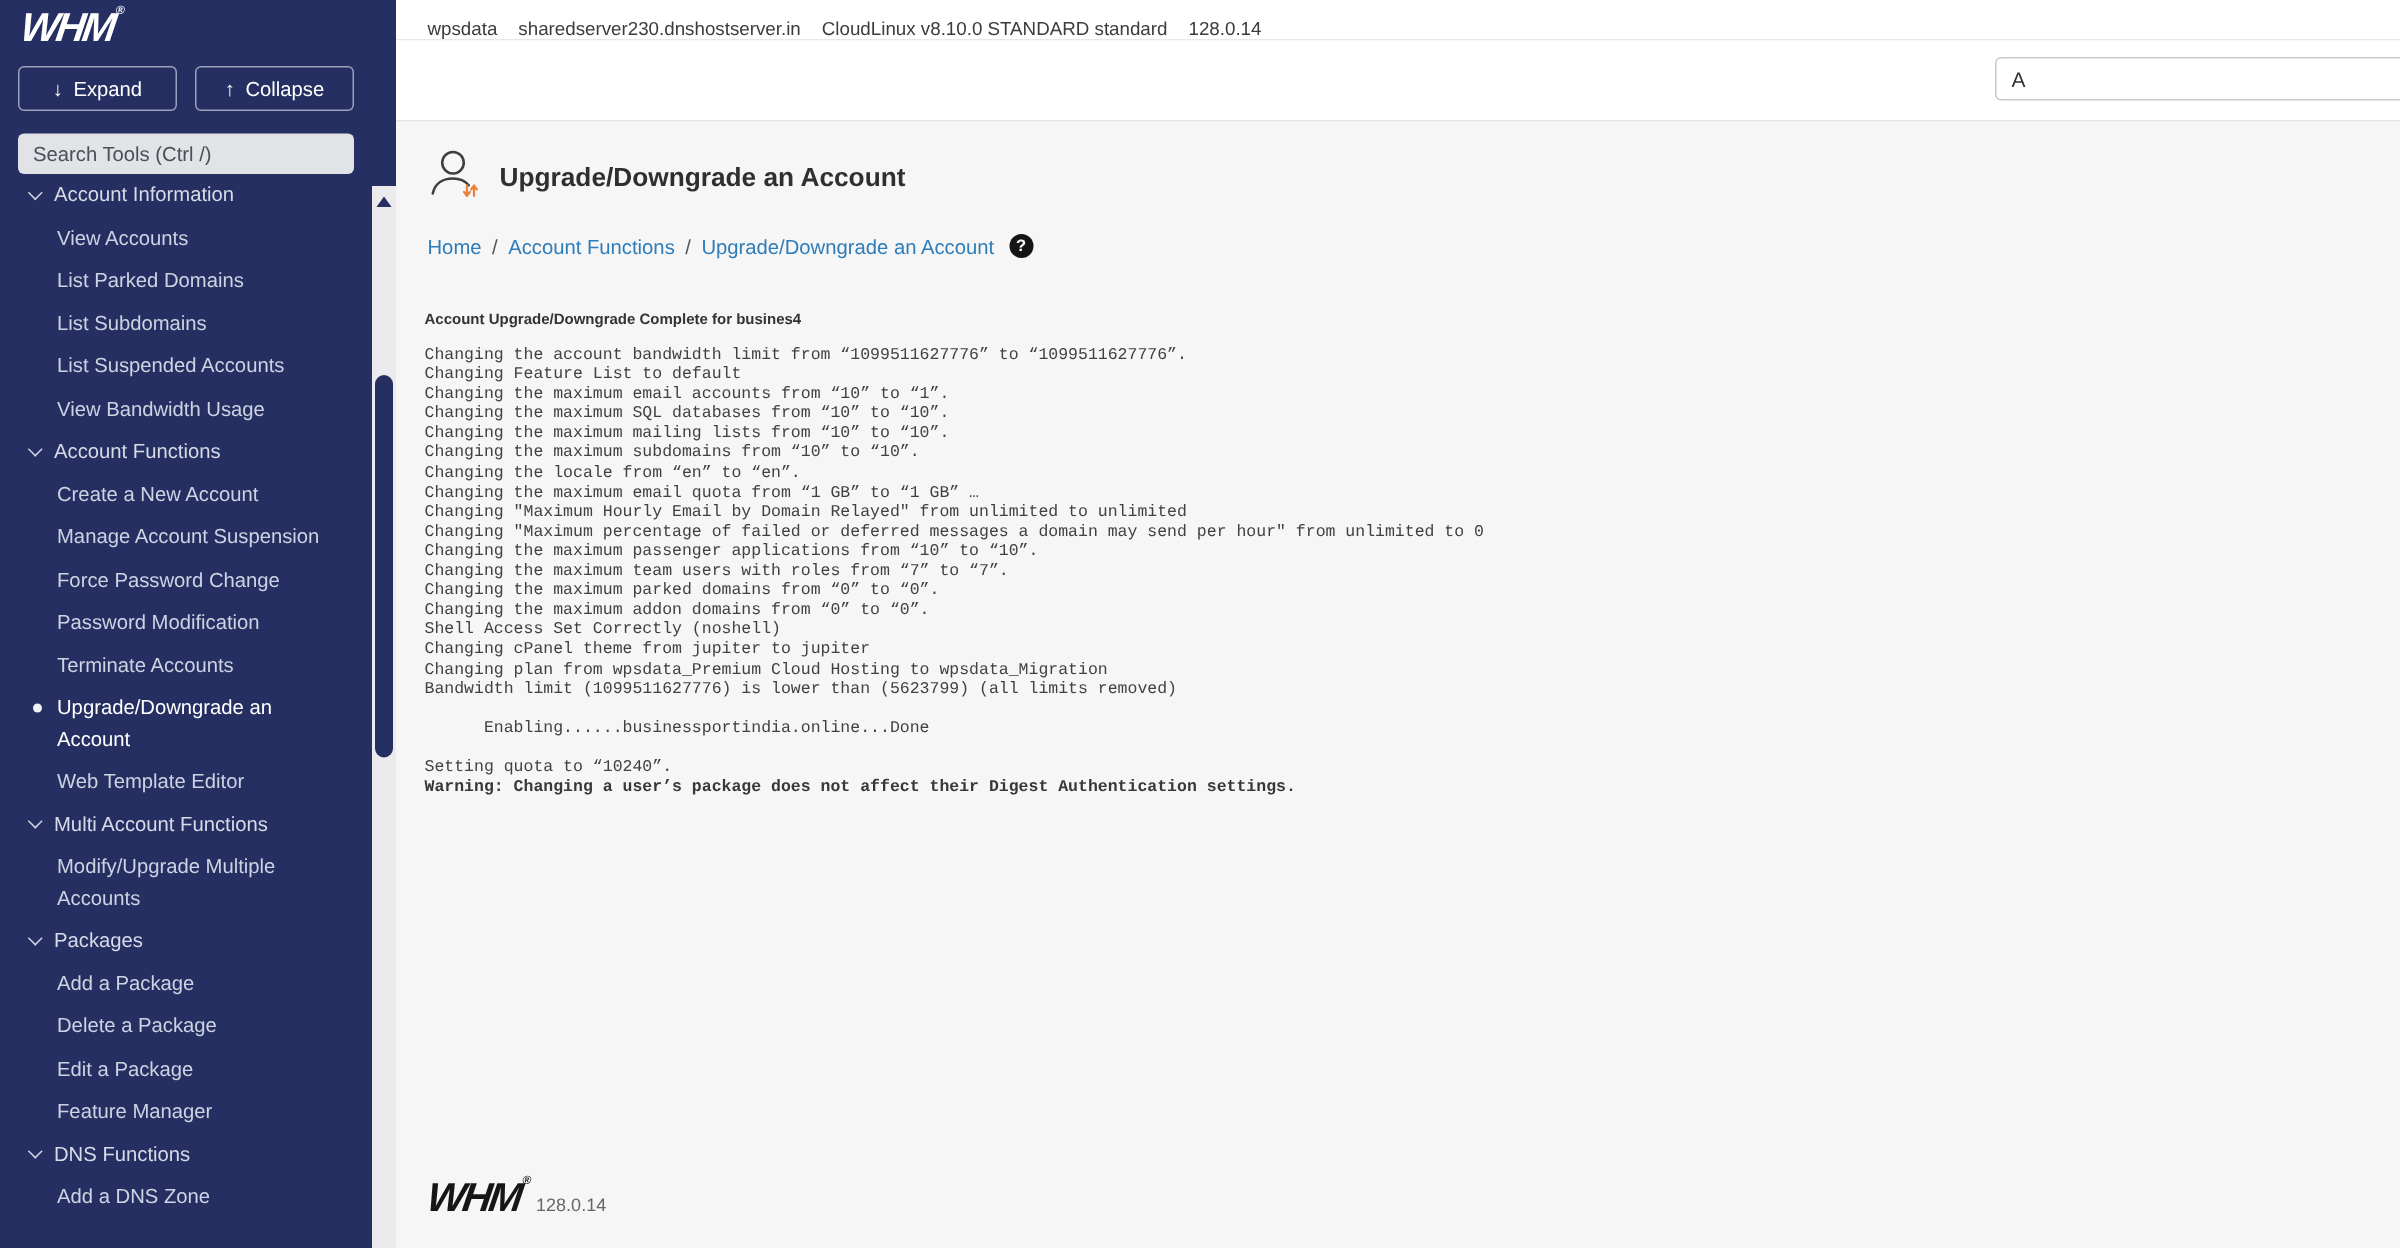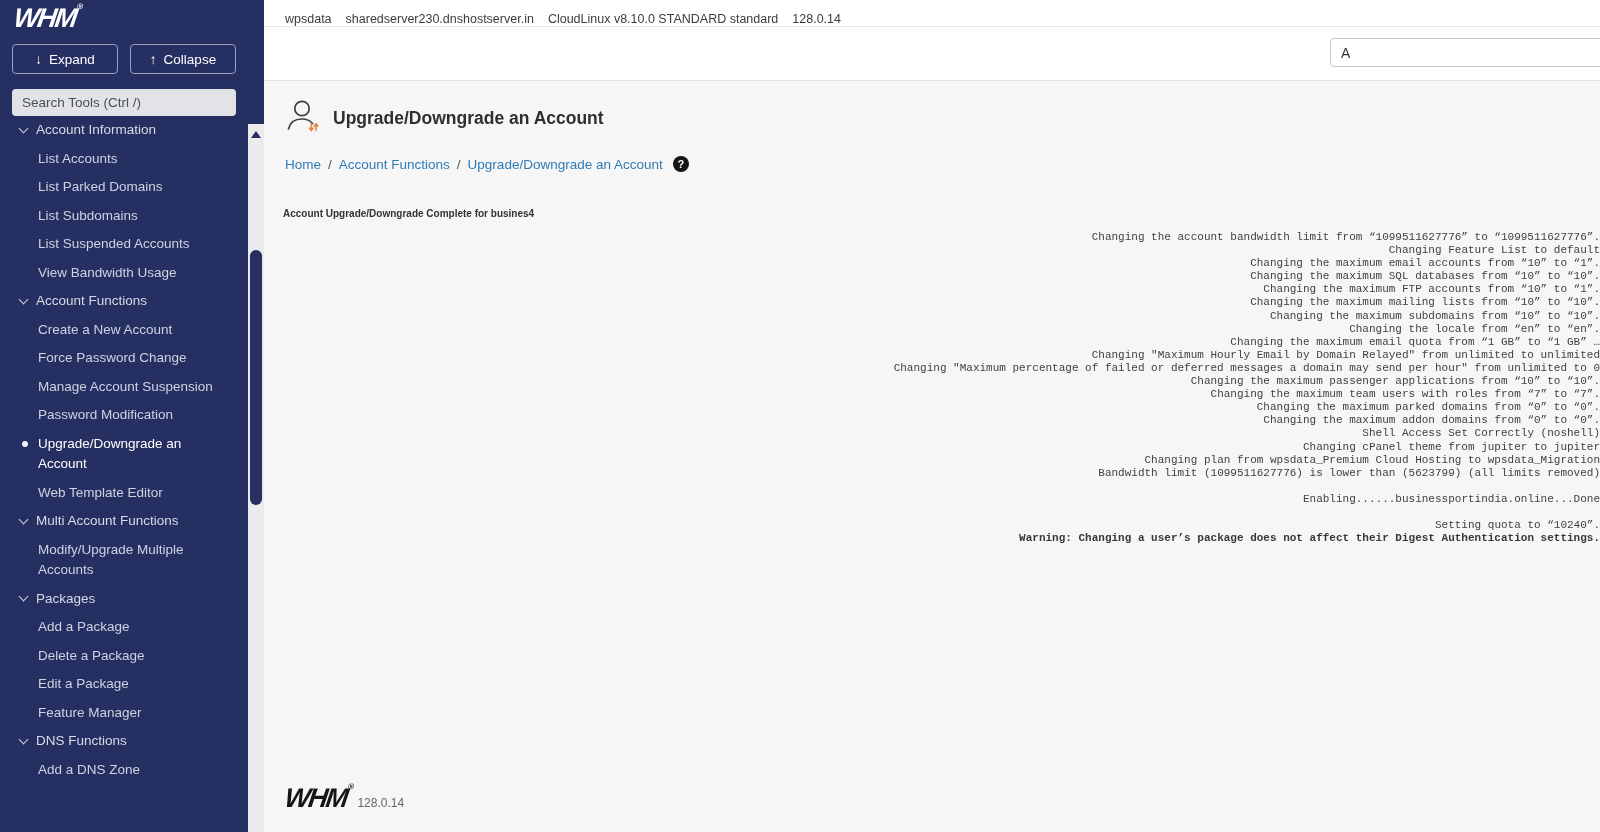--- a/index.html
+++ b/index.html
@@ -136,21 +136,21 @@
     font-size: 11px; font-weight: bold;
     display: inline-flex; align-items: center; justify-content: center;
     margin-left: 3px; cursor: pointer;
   }
   .result-heading { font-size: 10px; font-weight: bold; color: #333; margin: 0 0 12px; }
   .console {
     font-family: "Liberation Mono", "DejaVu Sans Mono", monospace;
     font-size: 11px; line-height: 13.1px;
     color: #414141;
   }
-  .console .line { min-height: 13.1px; white-space: pre; text-align: right; }
+  .console .line { min-height: 13.1px; white-space: pre; }
   .console .line.bold { font-weight: bold; color: #383838; }
 
   
   .page-footer { position: absolute; left: 19px; right: 0; bottom: 20px; height: 28px; }
   .footer-brand { position: absolute; left: 2px; bottom: 0; display: flex; align-items: flex-end; gap: 5px; }
   .footer-brand .whm-logo { font-size: 27px; color: #161616; }
   .footer-version { font-size: 12px; color: #666; padding-bottom: 2px; }
   .footer-links { position: absolute; left: 650px; bottom: 5px; white-space: nowrap; font-size: 13.5px; }
   .footer-links a { color: #2a6cb0; text-decoration: none; margin-right: 16px; cursor: pointer; }
 </style>
@@ -181,21 +181,21 @@
 
           <li class="nav-row section">
             <span class="chev"></span>
 
             <span class="nav-label">Account Information</span>
           </li>
 
           <li class="nav-row item">
             
             
-            <span class="nav-label">List Accounts</span>
+            <span class="nav-label">View Accounts</span>
           </li>
 
           <li class="nav-row item">
             
             
             <span class="nav-label">List Parked Domains</span>
           </li>
 
           <li class="nav-row item">
             
@@ -223,35 +223,40 @@
 
           <li class="nav-row item">
             
             
             <span class="nav-label">Create a New Account</span>
           </li>
 
           <li class="nav-row item">
             
             
+            <span class="nav-label">Manage Account Suspension</span>
+          </li>
+
+          <li class="nav-row item">
+            
+            
             <span class="nav-label">Force Password Change</span>
           </li>
 
           <li class="nav-row item">
             
             
-            <span class="nav-label">Manage Account Suspension</span>
-          </li>
-
-          <li class="nav-row item">
-            
-            
             <span class="nav-label">Password Modification</span>
           </li>
 
+          <li class="nav-row item">
+            
+            
+            <span class="nav-label">Terminate Accounts</span>
+          </li>
 
           <li class="nav-row active">
 
             <span class="dot"></span>
             <span class="nav-label">Upgrade/Downgrade an Account</span>
           </li>
 
           <li class="nav-row item">
             
             
@@ -372,21 +377,20 @@
       <div class="console">
 
           <div class="line plain">Changing the account bandwidth limit from “1099511627776” to “1099511627776”.</div>
 
           <div class="line plain">Changing Feature List to default</div>
 
           <div class="line plain">Changing the maximum email accounts from “10” to “1”.</div>
 
           <div class="line plain">Changing the maximum SQL databases from “10” to “10”.</div>
 
-          <div class="line plain">Changing the maximum FTP accounts from “10” to “1”.</div>
 
           <div class="line plain">Changing the maximum mailing lists from “10” to “10”.</div>
 
           <div class="line plain">Changing the maximum subdomains from “10” to “10”.</div>
 
           <div class="line plain">Changing the locale from “en” to “en”.</div>
 
           <div class="line plain">Changing the maximum email quota from “1 GB” to “1 GB” …</div>
 
           <div class="line plain">Changing "Maximum Hourly Email by Domain Relayed" from unlimited to unlimited</div>

